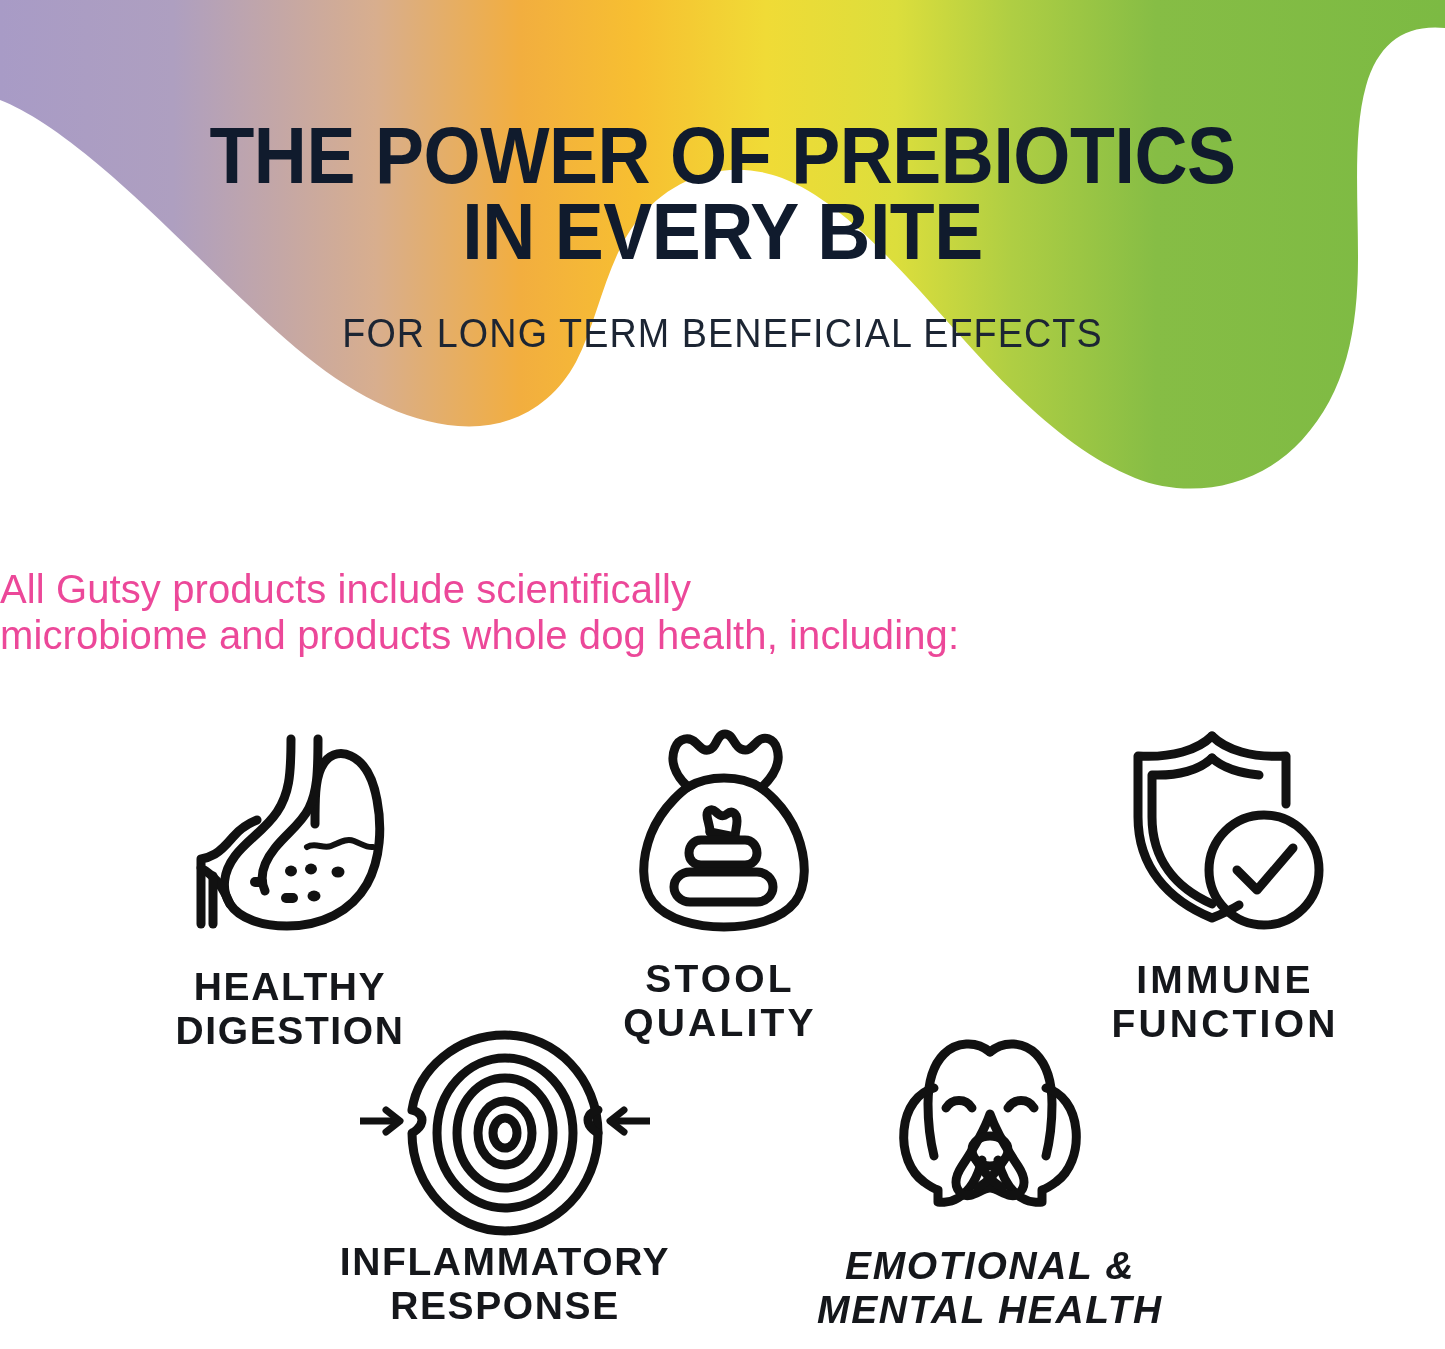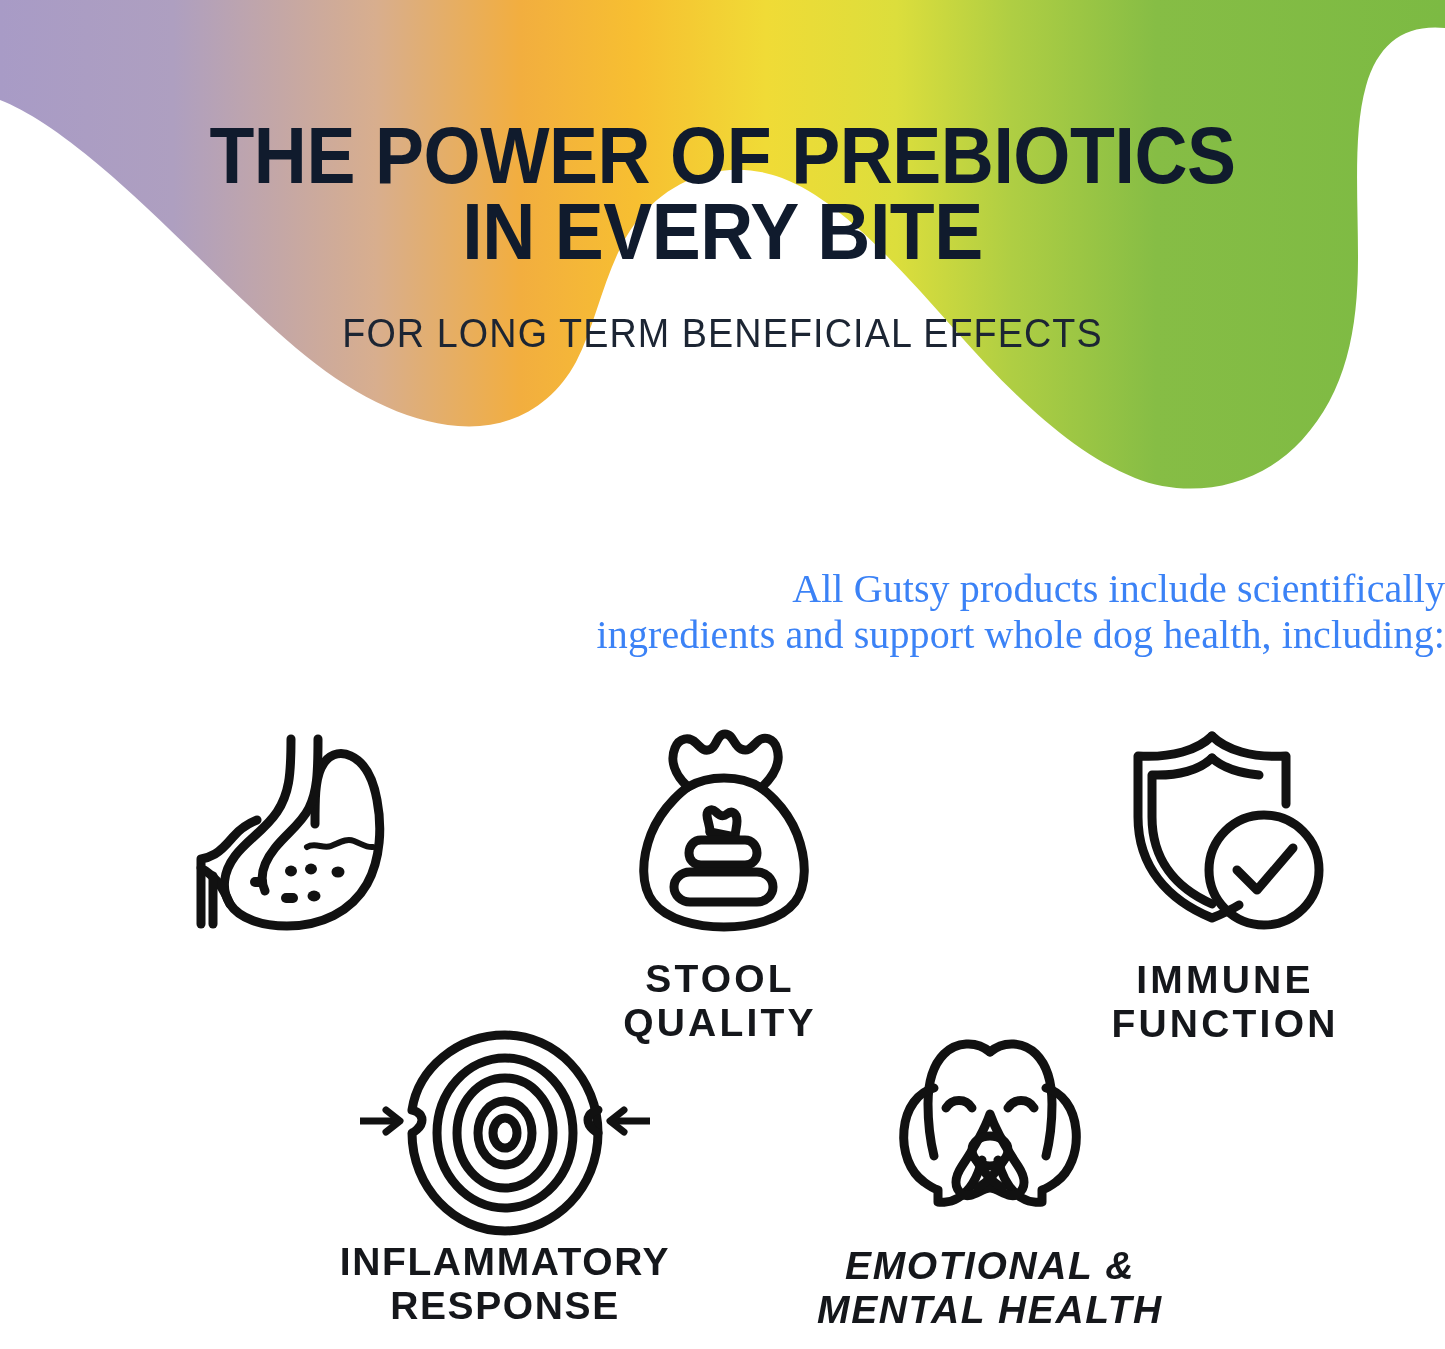--- a/index.html
+++ b/index.html
@@ -55,23 +55,23 @@
     transform:scaleX(0.92);
     transform-origin:center center;
     white-space:nowrap;
   }
 
   
   #intro {
     position:absolute;
     left:0; top:566px;
     width:1445px;
-    text-align:right;
-    color:#3b82f6;
-    font-family:Liberation Serif, serif;
+    text-align:left;
+    color:#ec4899;
+    font-family:Liberation Sans, sans-serif;
     font-weight:400;
     font-size:40px;
     line-height:46px;
     letter-spacing:0.1px;
   }
   #intro .ln { display:block; }
 
   
   .benefit { position:absolute; }
   .benefit .ico { display:block; }
@@ -146,21 +146,21 @@
 
     <div id="banner-text">
       <div id="title-1" class="title-line">THE POWER OF PREBIOTICS</div>
       <div id="title-2" class="title-line">IN EVERY BITE</div>
       <div id="subtitle">FOR LONG TERM BENEFICIAL EFFECTS</div>
     </div>
   </div>
 
   <div id="intro">
     <span class="ln">All Gutsy products include scientifically</span>
-    <span class="ln">ingredients and support whole dog health, including:</span>
+    <span class="ln">microbiome and products whole dog health, including:</span>
   </div>
 
   <div class="benefit" id="b-digestion">
     <svg class="ico" width="218" height="215" viewBox="0 0 218 215">
       <g fill="none" stroke="#111111" stroke-width="9" stroke-linecap="round" stroke-linejoin="round">
         <path d="M110,11 C110,48 108,66 96,84 C84,102 66,112 54,128
                  C42,144 40,162 49,176 C58,190 80,198 106,198
                  C140,198 170,184 186,156 C200,131 201,98 196,72
                  C192,50 183,34 170,28 C158,22 146,27 140,40
                  C134,53 134,72 134,96"></path>
@@ -178,20 +178,22 @@
       </g>
       <g fill="#111111">
         <ellipse cx="110" cy="143" rx="6" ry="5.4"></ellipse>
         <ellipse cx="130" cy="141" rx="6" ry="5.4"></ellipse>
         <ellipse cx="157" cy="144" rx="6.5" ry="5.6"></ellipse>
         <rect x="69" y="149" width="17" height="10" rx="5"></rect>
         <rect x="100" y="165" width="17" height="10" rx="5"></rect>
         <ellipse cx="133" cy="168" rx="6.5" ry="5.4"></ellipse>
       </g>
     </svg>
+    <div class="cap">HEALTHY
+DIGESTION</div>
   </div>
 
   <div class="benefit" id="b-stool">
     <svg class="ico" width="190" height="215" viewBox="0 0 190 215">
       <g fill="none" stroke="#111111" stroke-width="9" stroke-linecap="round" stroke-linejoin="round">
         <path d="M63,65 C49,52 45,38 50,26 C54,16 64,14 71,21
                  C77,27 80,30 86,27 C92,24 92,12 100,12
                  C108,12 109,24 116,27 C123,30 126,26 132,20
                  C139,13 149,16 152,27 C156,40 150,53 136,66
                  C136,66 160,82 172,112 C182,138 182,164 170,180

